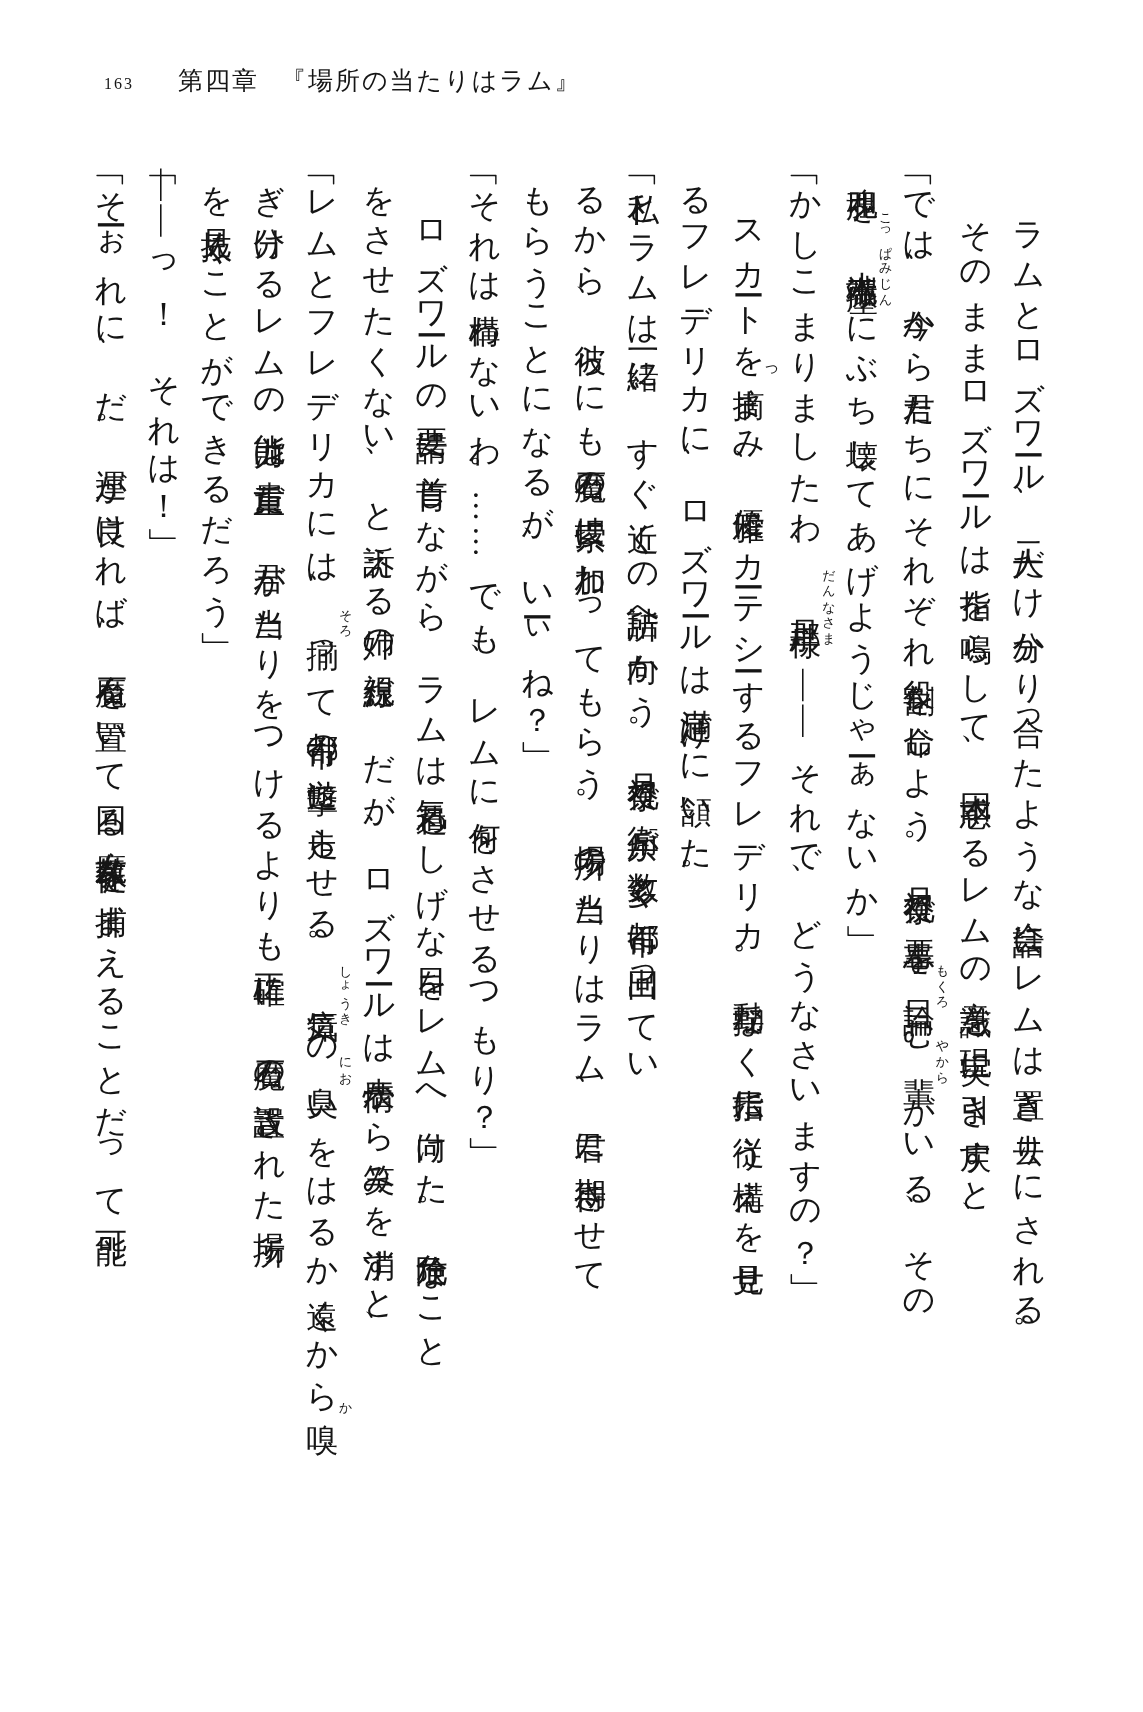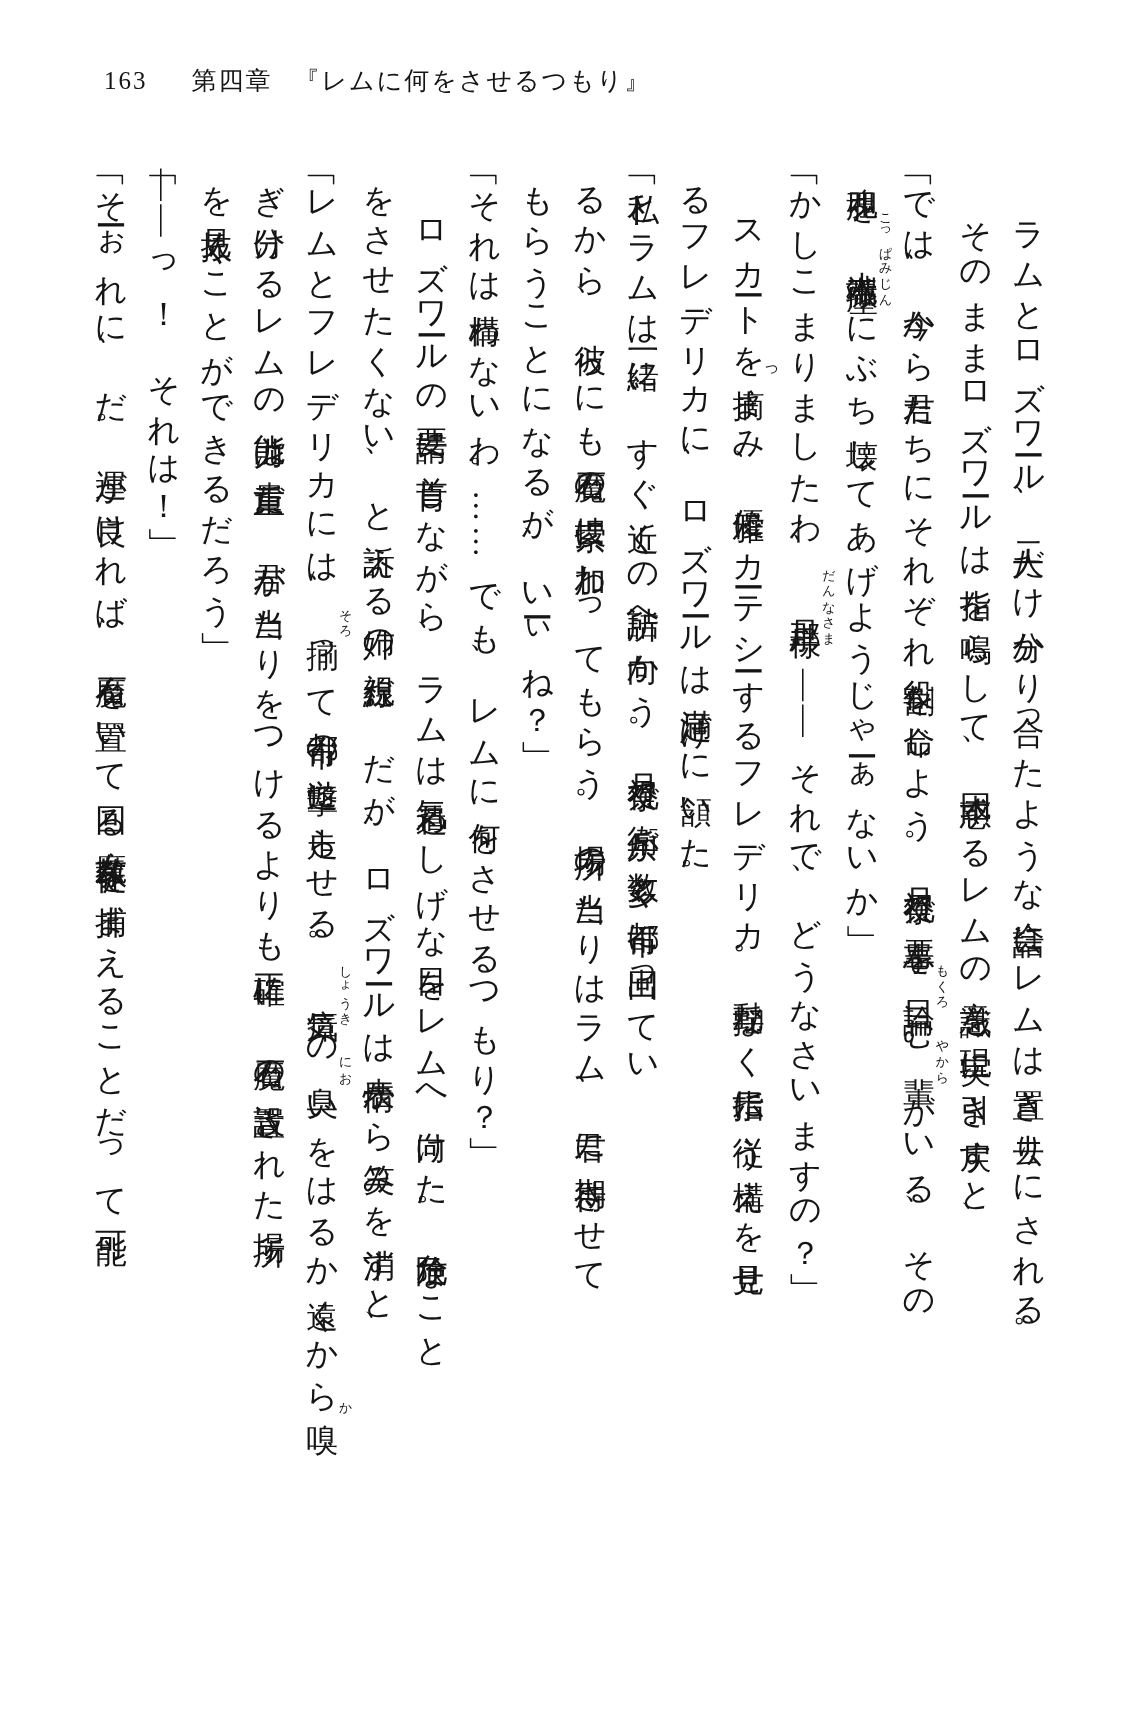--- a/index.html
+++ b/index.html
@@ -19,21 +19,21 @@
   
   .running-head {
     position: absolute;
     top: 64px;
     left: 104px;
     white-space: nowrap;
     font-size: 25px;
     letter-spacing: 2px;
   }
   .running-head .num {
-    font-size: 25px;
+    font-size: 16px;
     margin-right: 44px;
   }
   .running-head .chapter {
     margin-right: 22px;
     text-align: right;
   }
 
   
   .body-text {
     position: absolute;
@@ -61,21 +61,21 @@
     letter-spacing: 1px;
     font-family: "Liberation Serif", "DejaVu Serif", serif;
   }
 </style>
 </head>
 <body>
 
 <div class="page" style="background: rgb(255, 255, 255); color: rgb(21, 21, 21);">
 
   <div class="running-head">
-    <span class="num">163</span><span class="chapter">第四章</span><span class="title">『レムに何をさせるつもり』</span>
+    <span class="num">163</span><span class="chapter">第四章</span><span class="title">『場所の当たりはラム』</span>
   </div>
 
   <div class="body-text">
 
   <p class="col para">ラムとロズワール、二人だけ分かり合ったような会話にレムは置き去りにされる。</p>
       <p class="col para">そのままロズワールは指を鳴らして、困惑するレムの意識を現実に引き戻すと、</p>
       <p class="col quote">「では、今から君たちにそれぞれ役割を命じよう。月祝祭で悪事を<ruby>目論<rt>もくろ</rt></ruby>む<ruby>輩<rt>やから</rt></ruby>がいる、その</p>
       <p class="col cont">魂胆を<ruby>木端微塵<rt>こっぱみじん</rt></ruby>にぶち壊してあげようじゃーぁないか」</p>
       <p class="col quote">「かしこまりましたわ、<ruby>旦那様<rt>だんなさま</rt></ruby>。――それで、どうなさいますの？」</p>
       <p class="col para">スカートを<ruby>摘<rt>つ</rt></ruby>まみ、優雅にカーテシーするフレデリカ。動揺なく指示に従う構えを見せ</p>

